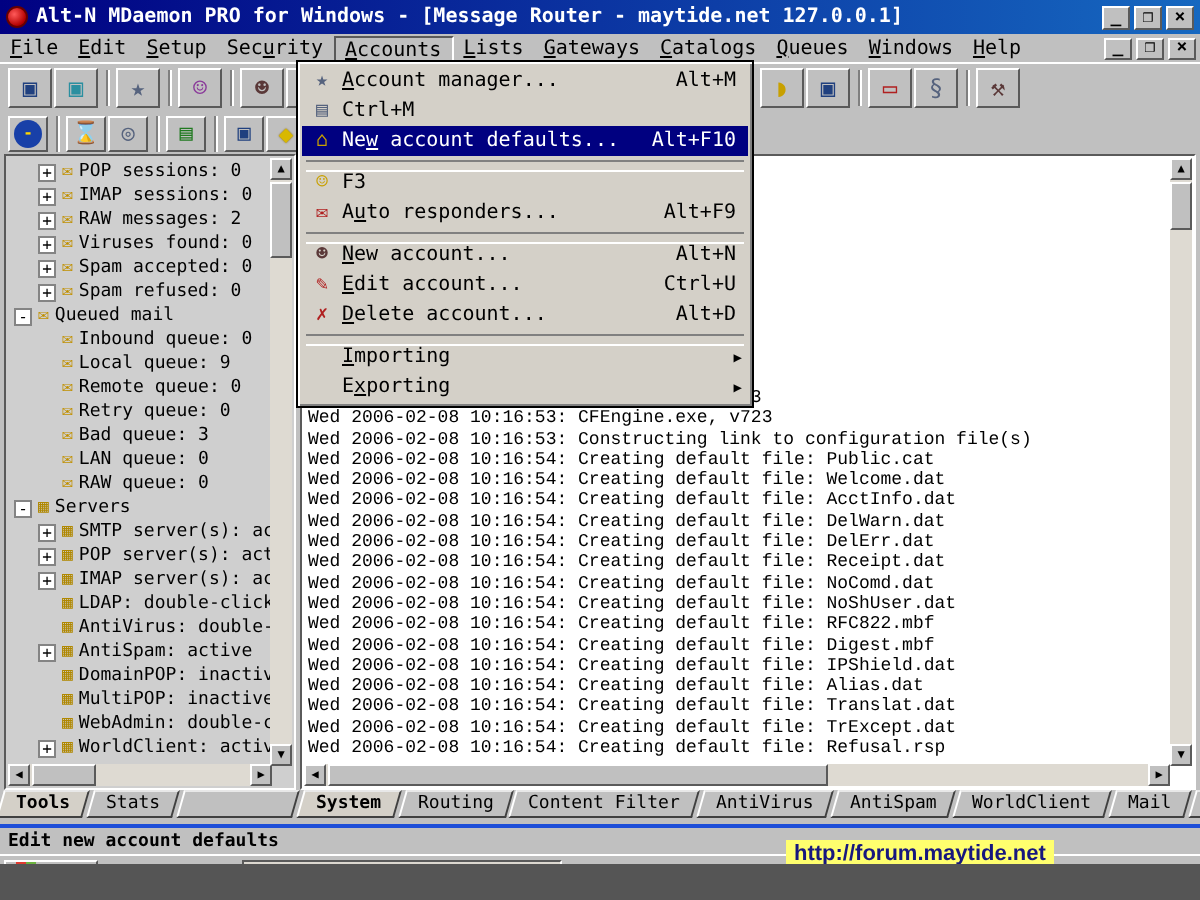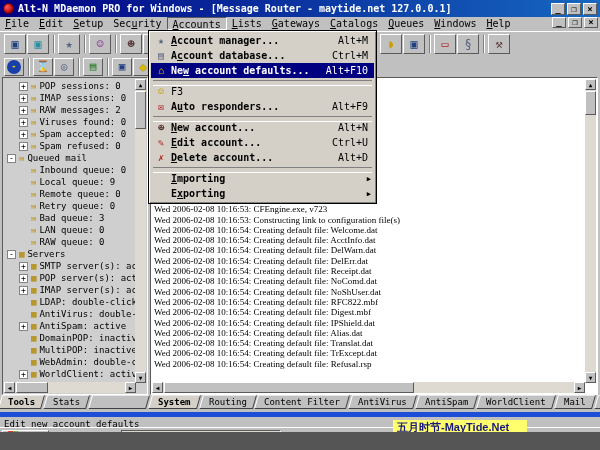--- a/index.html
+++ b/index.html
@@ -18,21 +18,21 @@
     display:flex; align-items:center; padding:0 3px; }
   .app-icon { width:11px; height:11px; border-radius:50%;
     background:radial-gradient(circle at 35% 35%, #ff5a5a, #b40000 70%);
     border:1px solid #600; margin-right:4px; flex:0 0 auto; }
   .title-text { font-size:10px; font-weight:bold; white-space:nowrap; overflow:hidden; flex:1; letter-spacing:0; }
   .winbtns { display:flex; gap:2px; }
   .wbtn { width:14px; height:12px; font-size:9px; line-height:10px; text-align:center;
     color:#000; font-weight:bold; cursor:default; }
   
   .menubar { position:absolute; left:0; top:17px; width:600px; height:14px;
-    display:flex; font-size:10px; background:#c0c0c0; }
+    display:flex; align-items:center; font-size:10px; background:#c0c0c0; }
   .menu-item { padding:0 5px; height:13px; line-height:13px; white-space:nowrap; }
   .menu-item.active { border:1px solid; border-color:#5a5a5a #fff #fff #5a5a5a; }
   .menubar .winbtns { margin-left:auto; margin-right:2px; }
   .menubar .wbtn { width:14px; height:11px; line-height:9px; }
   
   .toolbar1 { position:absolute; left:0; top:31px; width:600px; height:25px; border-top:1px solid #fff;
     display:flex; align-items:center; padding-left:4px; }
   .toolbar2 { position:absolute; left:0; top:56px; width:600px; height:21px;
     display:flex; align-items:center; padding-left:4px; }
   .tbtn { width:22px; height:20px; margin-right:1px; display:flex; align-items:center; justify-content:center;
@@ -54,21 +54,21 @@
   .tbox { width:9px; height:9px; background:#fff; border:1px solid #848484; font-size:8px; line-height:7px;
     text-align:center; margin-right:3px; flex:0 0 auto; color:#000; }
   .tbox:empty { visibility:hidden; }
   .tico { margin-right:3px; font-size:9px; flex:0 0 auto; }
   .tico.mail { color:#c09000; } .tico.server { color:#b08800; }
   .tlab { color:#000; }
   .ind0 { padding-left:3px; } .ind1 { padding-left:15px; }
   .log-panel { position:absolute; left:150px; top:77px; width:448px; height:318px;
     background:#fff; border:1px solid; border-color:#5a5a5a #fff #fff #5a5a5a; overflow:hidden; }
   .log { position:absolute; left:3px; top:116px; right:14px;
-    font-family:Liberation Serif, serif; font-size:9px; line-height:10.3px;
+    font-family:Liberation Mono, monospace; font-size:9px; line-height:10.3px;
     color:#000; white-space:nowrap; }
   
   .vsb { position:absolute; width:11px; background:#dedad2; }
   .hsb { position:absolute; height:11px; background:#dedad2; }
   .sbtn { position:absolute; width:11px; height:11px; font-size:6px; line-height:9px; text-align:center; color:#000; }
   .sthumb { position:absolute; background:#c0c0c0; }
   .log-vsb { right:1px; top:1px; height:304px; }
   .log-hsb { left:1px; bottom:1px; width:433px; }
   .tree-vsb { right:1px; top:1px; height:304px; }
   .tree-hsb { left:1px; bottom:1px; width:132px; }
@@ -77,21 +77,21 @@
     font-size:9px; }
   .tabs-left { left:0; width:148px; }
   .tabs-right { left:150px; width:448px; }
   .tab { transform:skewX(-16deg); border:1px solid; border-color:#e8e8e8 #404040 #404040 #fff;
     background:#c0c0c0; margin-right:2px; padding:1px 7px 0 7px; height:14px; }
   .tab > span { display:inline-block; transform:skewX(16deg); white-space:nowrap; }
   .tab.sel { background:#d4d0c8; font-weight:bold; }
   .tab.filler { flex:1; margin-right:0; }
   
   .statusbar { position:absolute; left:0; top:412px; width:600px; height:15px;
-    border-top:5px solid #1d4ed8; font-size:9px; line-height:14px; padding-left:4px; color:#000; background:#c0c0c0; }
+    border-top:2px solid #1d4ed8; font-size:9px; line-height:14px; padding-left:4px; color:#000; background:#c0c0c0;font-weight:bold; }
   
   .taskbar { position:absolute; left:0; top:427px; width:600px; height:23px; background:#c0c0c0;
     border-top:1px solid #fff; display:flex; align-items:center; padding:0 2px; }
   .startbtn { height:18px; display:flex; padding:0 5px; font-size:11px; font-weight:bold;
     margin-right:6px; }
   .winflag { width:10px; height:10px; display:grid; grid-template-columns:5px 5px; grid-template-rows:5px 5px; margin-right:3px; }
   .winflag i:nth-child(1){background:#e03a2f;} .winflag i:nth-child(2){background:#6cb33f;}
   .winflag i:nth-child(3){background:#2a66c9;} .winflag i:nth-child(4){background:#f2c233;}
   .ql { width:16px; height:16px; display:flex; align-items:center; justify-content:center; margin-right:3px; font-size:12px; }
   .ie-e { color:#1a66cc; font-family:"Liberation Serif", serif; font-style:italic; font-weight:bold; font-size:14px; }
@@ -104,21 +104,21 @@
   .watermark { position:absolute; left:393px; top:420px; z-index:60; background:#ffff6e;
     padding:1px 4px; line-height:12px; font-family:"Liberation Sans", sans-serif; }
   .watermark .l1 { color:#17177e; font-weight:bold; font-size:11px; white-space:nowrap; }
   .watermark .l2 { color:#17177e; font-weight:bold; font-size:11px; white-space:nowrap; }
   
   .popup { position:absolute; left:148px; top:30px; width:229px; z-index:50;
     background:#d4d0c8; border:1px solid #000; box-shadow:inset 1px 1px 0 #fff, inset -1px -1px 0 #808080;
     padding:2px; }
   .mi { height:15px; display:flex; align-items:center; font-size:10px; color:#000; }
   .mi .mico { width:20px; text-align:center; font-size:10px; flex:0 0 auto; }
-  .mi .mlab { flex:1; white-space:nowrap;font-weight:bold; }
+  .mi .mlab { flex:1; white-space:nowrap; }
   .mi .macc { padding-right:6px; white-space:nowrap; }
   .mi .marr { width:10px; font-size:7px; text-align:right; padding-right:3px; }
   .mi.hl { background:#000080; color:#fff; }
   .msep { height:6px; margin:0 2px; border-top:1px solid #808080; border-bottom:1px solid #fff;
     border-left:0; border-right:0; background:transparent; position:relative; top:2px; }
   u { text-decoration:underline; }
 </style>
 </head>
 <body>
 
@@ -364,20 +364,21 @@
       <span class="sthumb raised" style="left:12px; top:0; width:32px; height:11px;"></span>
       <span class="sbtn raised" style="right:0;">▶</span>
     </div>
   </div>
 
   <div class="log-panel">
     <div class="log">
       <div>Wed 2006-02-08 10:16:53: CFilter.dll, v723</div>
       <div>Wed 2006-02-08 10:16:53: CFEngine.exe, v723</div>
       <div>Wed 2006-02-08 10:16:53: Constructing link to configuration file(s)</div>
+      <div>Wed 2006-02-08 10:16:54: Creating default file: Public.cat</div>
       <div>Wed 2006-02-08 10:16:54: Creating default file: Welcome.dat</div>
       <div>Wed 2006-02-08 10:16:54: Creating default file: AcctInfo.dat</div>
       <div>Wed 2006-02-08 10:16:54: Creating default file: DelWarn.dat</div>
       <div>Wed 2006-02-08 10:16:54: Creating default file: DelErr.dat</div>
       <div>Wed 2006-02-08 10:16:54: Creating default file: Receipt.dat</div>
       <div>Wed 2006-02-08 10:16:54: Creating default file: NoComd.dat</div>
       <div>Wed 2006-02-08 10:16:54: Creating default file: NoShUser.dat</div>
       <div>Wed 2006-02-08 10:16:54: Creating default file: RFC822.mbf</div>
       <div>Wed 2006-02-08 10:16:54: Creating default file: Digest.mbf</div>
       <div>Wed 2006-02-08 10:16:54: Creating default file: IPShield.dat</div>
@@ -435,33 +436,31 @@
         <span class="mail-q">✉</span>
       </span>
     <div class="taskbtn">
       <span class="task-ico"></span>
       <span style="white-space:nowrap; overflow:hidden;">Alt-N MDaemon PRO f...</span>
     </div>
 
   </div>
 
   <div class="watermark">
-    <div class="l1">五月时节-MayTide.Net</div>
     <div class="l2">http://forum.maytide.net</div>
   </div>
 
   <div class="popup">
     <div class="mi">
       <span class="mico g-gray">★</span>
       <span class="mlab"><u>A</u>ccount manager...</span>
       <span class="macc">Alt+M</span>
     </div>
     <div class="mi">
       <span class="mico g-gray">▤</span>
-      <span class="mlab">A<u>c</u>count database...</span>
       <span class="macc">Ctrl+M</span>
     </div>
     <div class="mi hl">
       <span class="mico g-yellow">⌂</span>
       <span class="mlab">Ne<u>w</u> account defaults...</span>
       <span class="macc">Alt+F10</span>
     </div>
     <div class="msep"></div>
     <div class="mi">
       <span class="mico g-yellow">☺</span>

